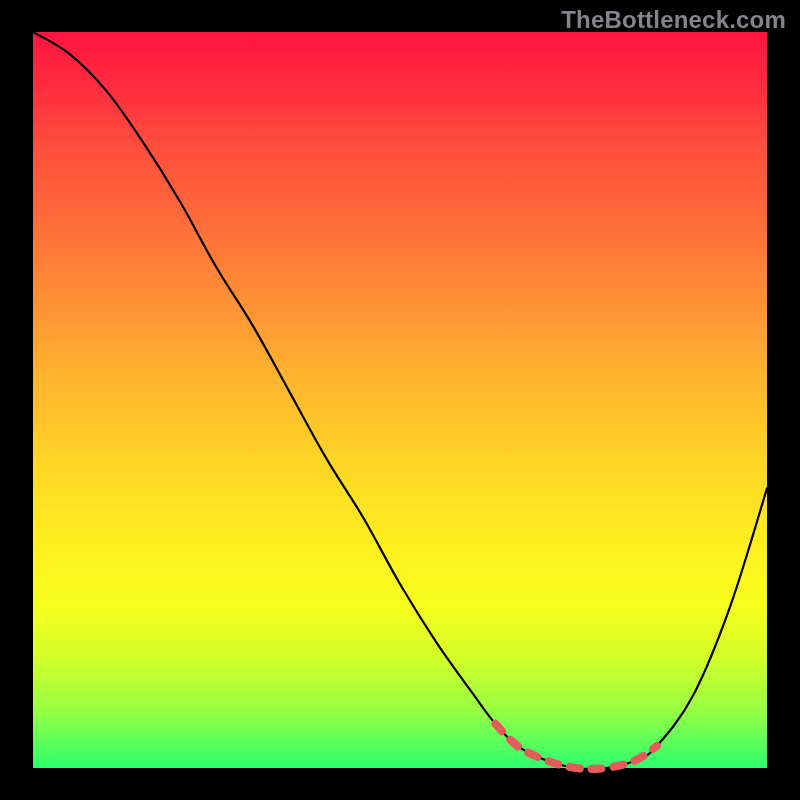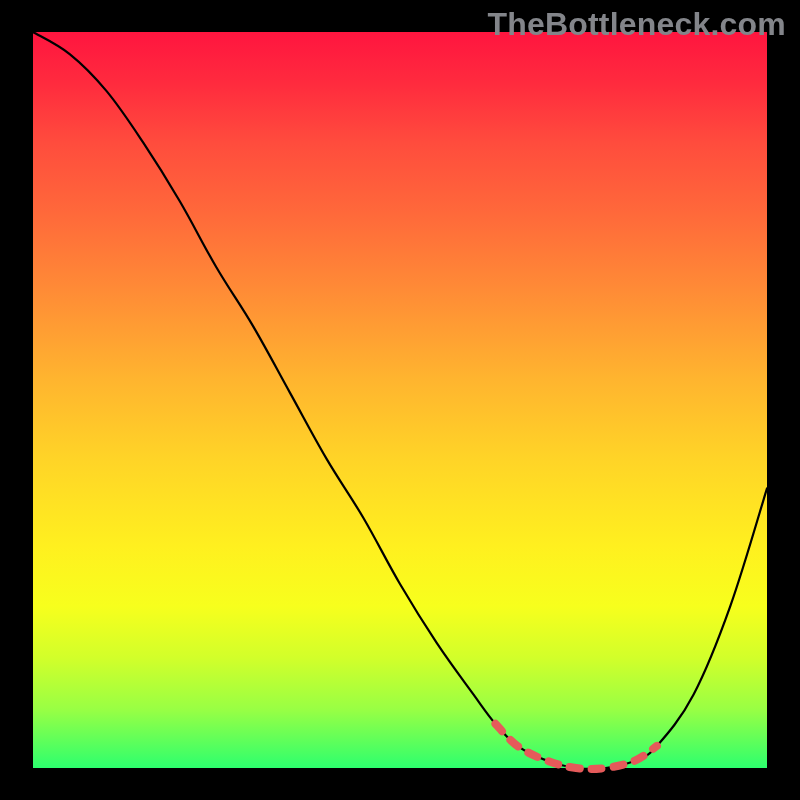--- a/index.html
+++ b/index.html
@@ -37,21 +37,21 @@
       #d2ff2a 85%,
       #99ff44 92%,
       #2dff6e 100%
     );
   }
   .watermark {
     position: absolute;
     top: 6px;
     right: 14px;
     font-family: Arial, Helvetica, sans-serif;
-    font-size: 32px;
+    font-size: 24px;
     font-weight: 600;
     color: #83858a;
     letter-spacing: 0.2px;
     user-select: none;
   }
   svg.curve {
     position: absolute;
     left: 0;
     top: 0;
     width: 734px;

